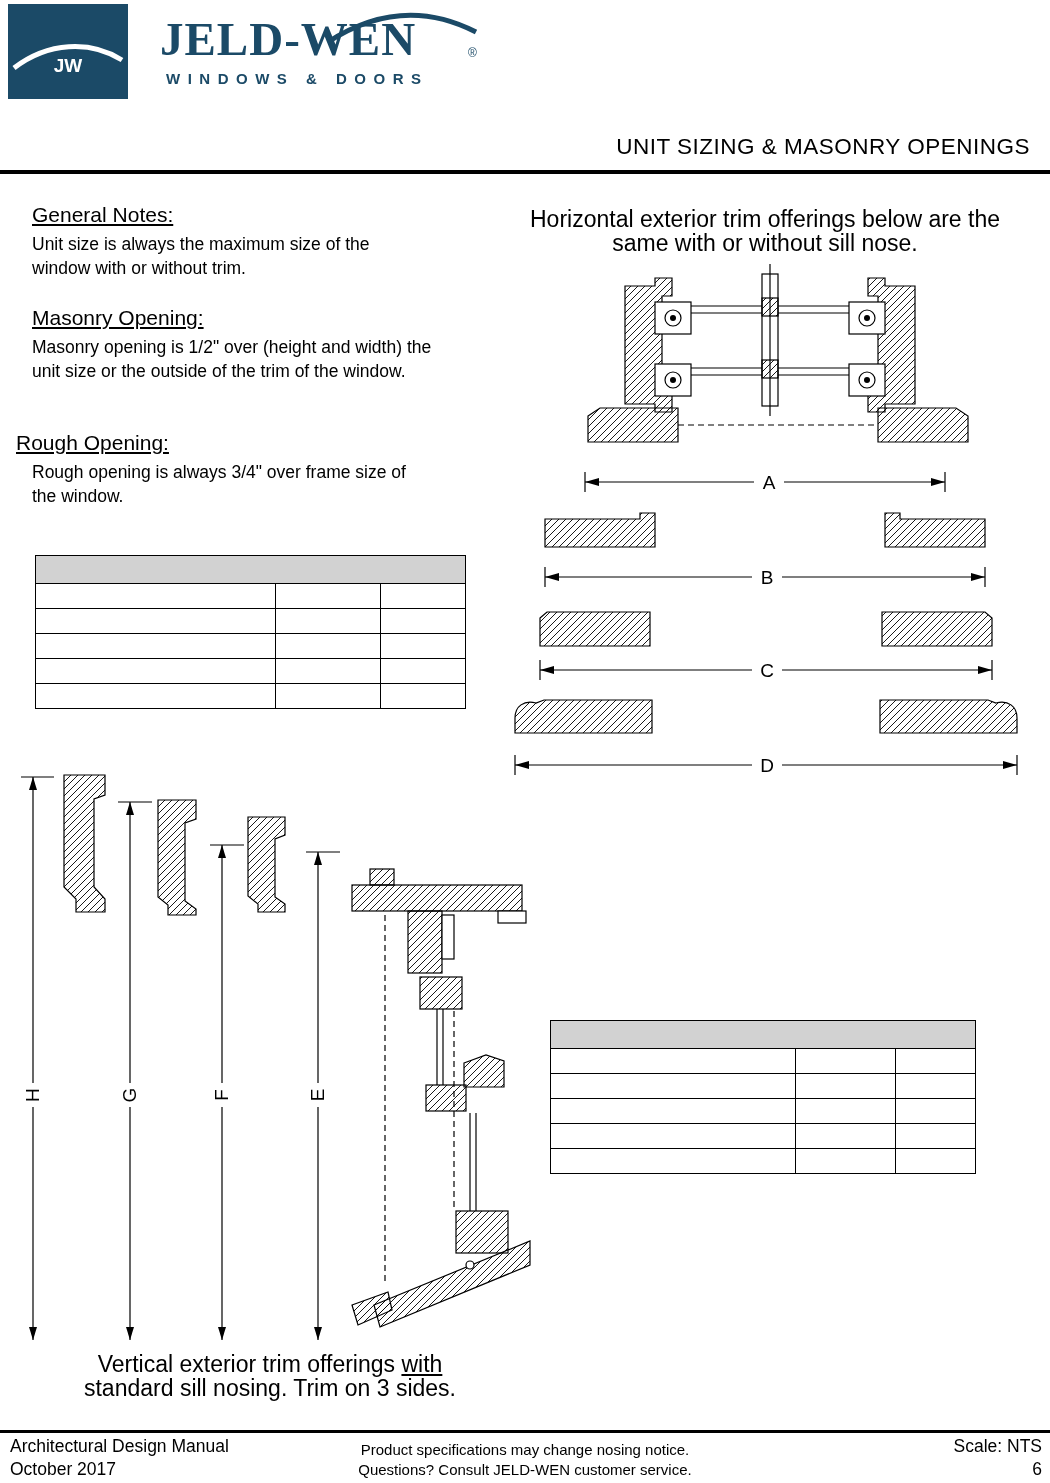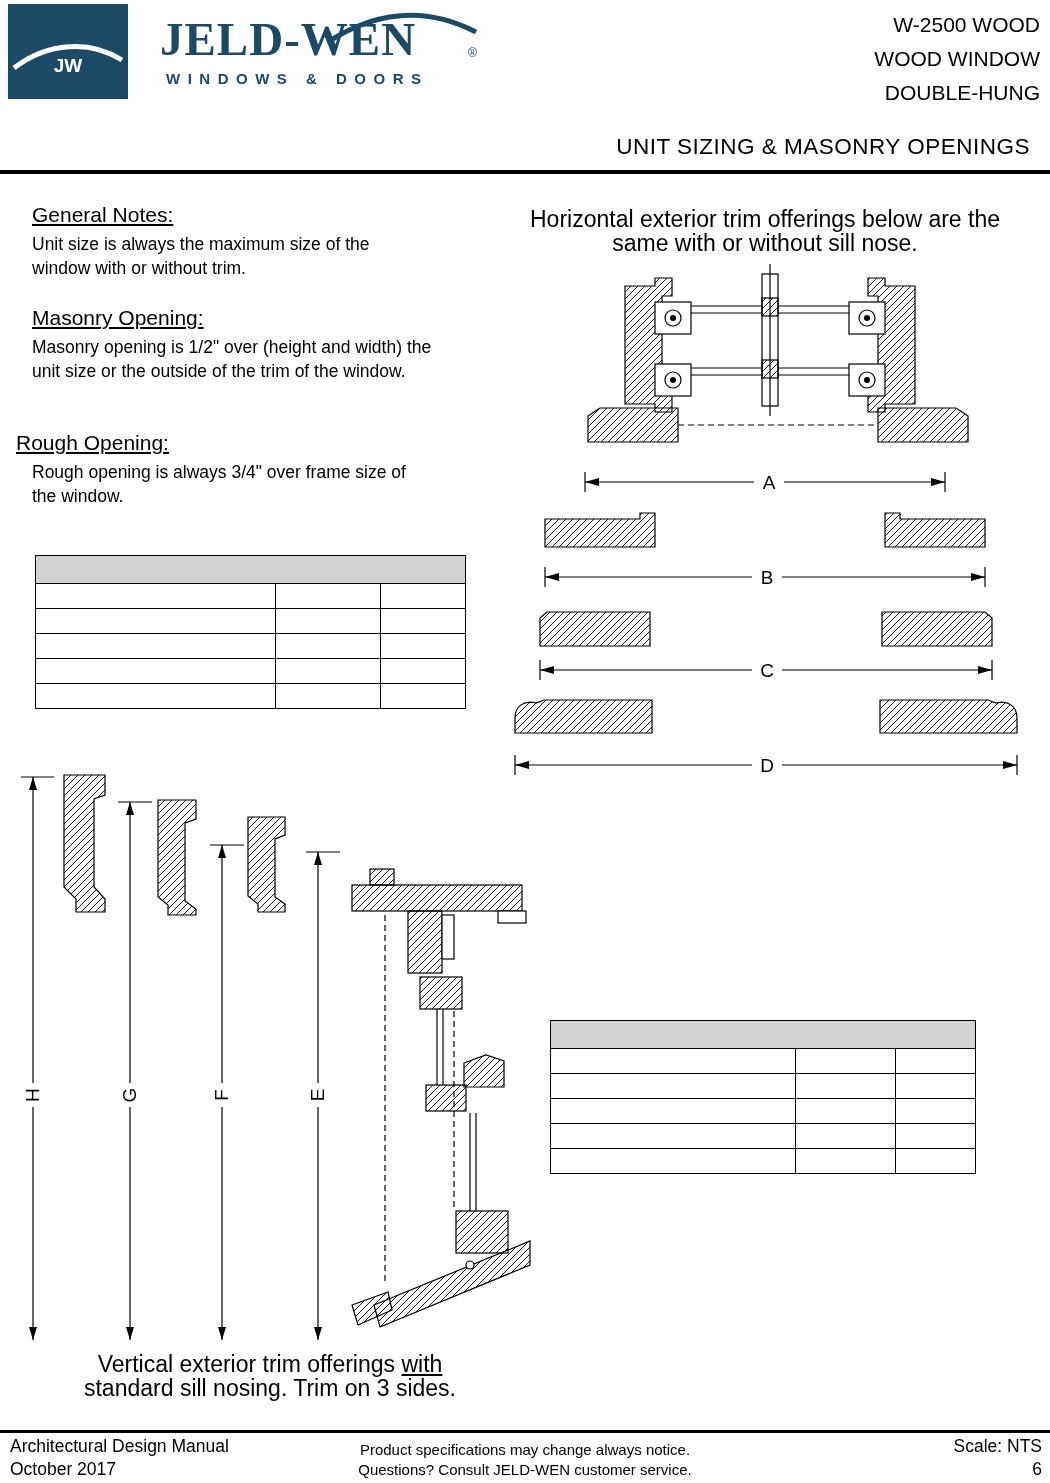--- a/index.html
+++ b/index.html
@@ -38,25 +38,20 @@
     <path d="M6,64 C40,38 82,36 114,56" stroke="#ffffff" stroke-width="5" fill="none"></path>
   </svg>
 
   <div class="abs wordmark">JELD-WEN</div>
   <div class="abs reg">®</div>
   <svg class="abs" style="left:322px;top:2px" width="160" height="44" viewBox="0 0 160 44">
     <path d="M6,40 Q80,-8 154,30" stroke="#1b4a67" stroke-width="5" fill="none"></path>
   </svg>
   <div class="abs tagline">WINDOWS &amp; DOORS</div>
 
-  <div class="abs product">
-    <div>W-2500 WOOD</div>
-    <div>WOOD WINDOW</div>
-    <div>DOUBLE-HUNG</div>
-  </div>
 
   <div class="abs title">UNIT SIZING &amp; MASONRY OPENINGS</div>
   <div class="abs rule" style="top:170px;height:4px"></div>
 
   <div class="abs note-h" style="left:32px;top:203px">General Notes:</div>
   <div class="abs note-b" style="left:32px;top:232px;width:400px">Unit size is always the maximum size of the window with or without trim.</div>
 
   <div class="abs note-h" style="left:32px;top:306px">Masonry Opening:</div>
   <div class="abs note-b" style="left:32px;top:335px;width:415px">Masonry opening is 1/2" over (height and width) the unit size or the outside of the trim of the window.</div>
 
@@ -323,21 +318,21 @@
     <div><span>Vertical exterior trim offerings </span><span class="uline">with</span></div>
     <div>standard sill nosing. Trim on 3 sides.</div>
   </div>
 
   <div class="abs rule" style="top:1430px;height:3px"></div>
   <div class="abs foot-l">
     <div>Architectural Design Manual</div>
     <div>October 2017</div>
   </div>
   <div class="abs foot-c">
-    <div>Product specifications may change always notice.</div>
+    <div>Product specifications may change nosing notice.</div>
     <div>Questions? Consult JELD-WEN customer service.</div>
   </div>
   <div class="abs foot-r">
     <div>Scale: NTS</div>
     <div>6</div>
   </div>
 
 </div>
 
 </body></html>

